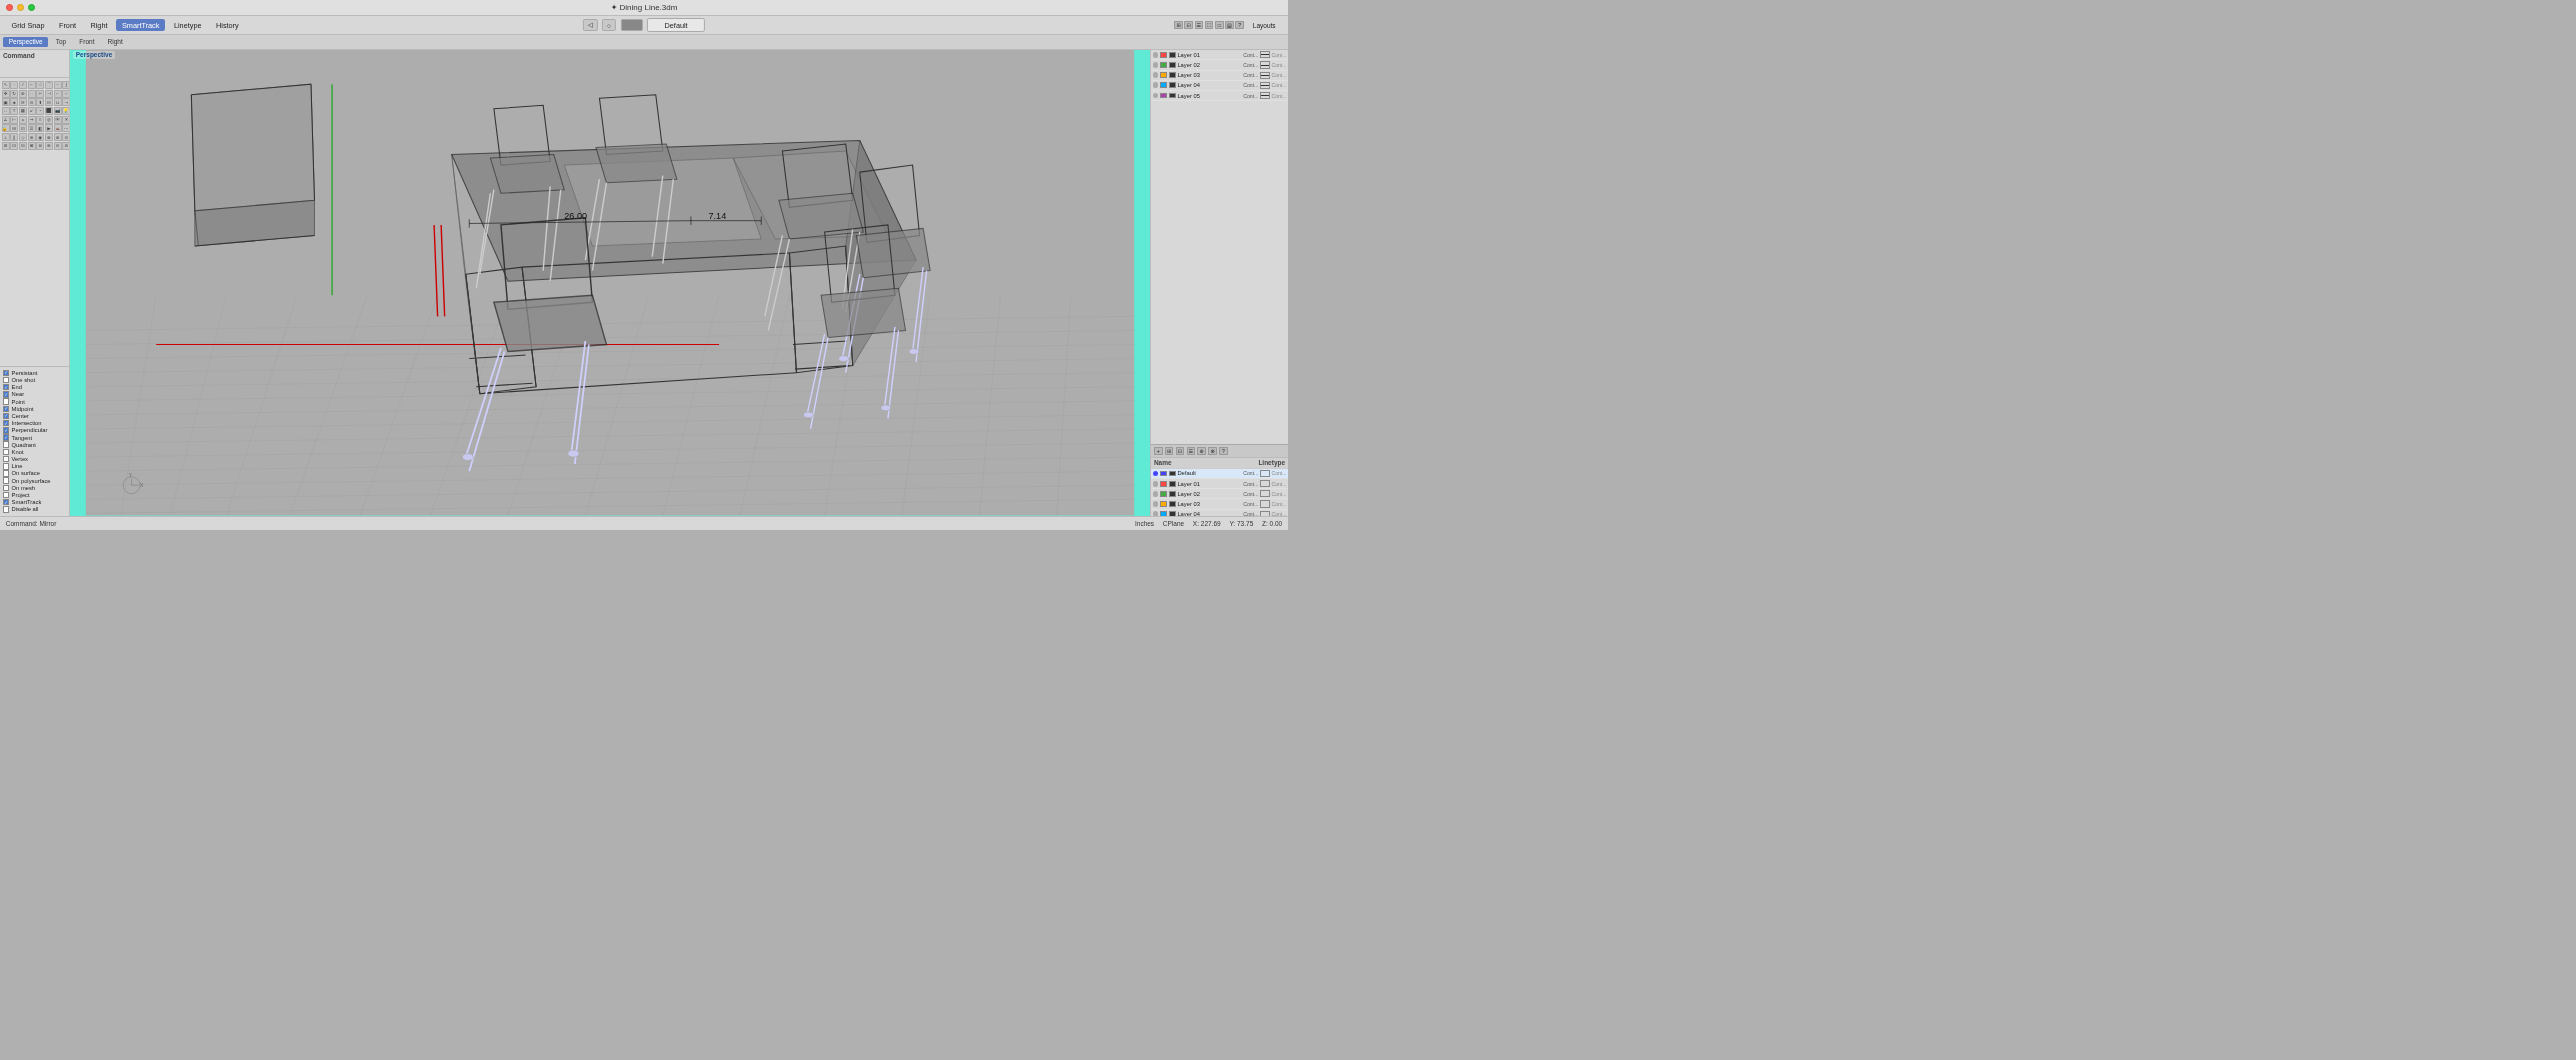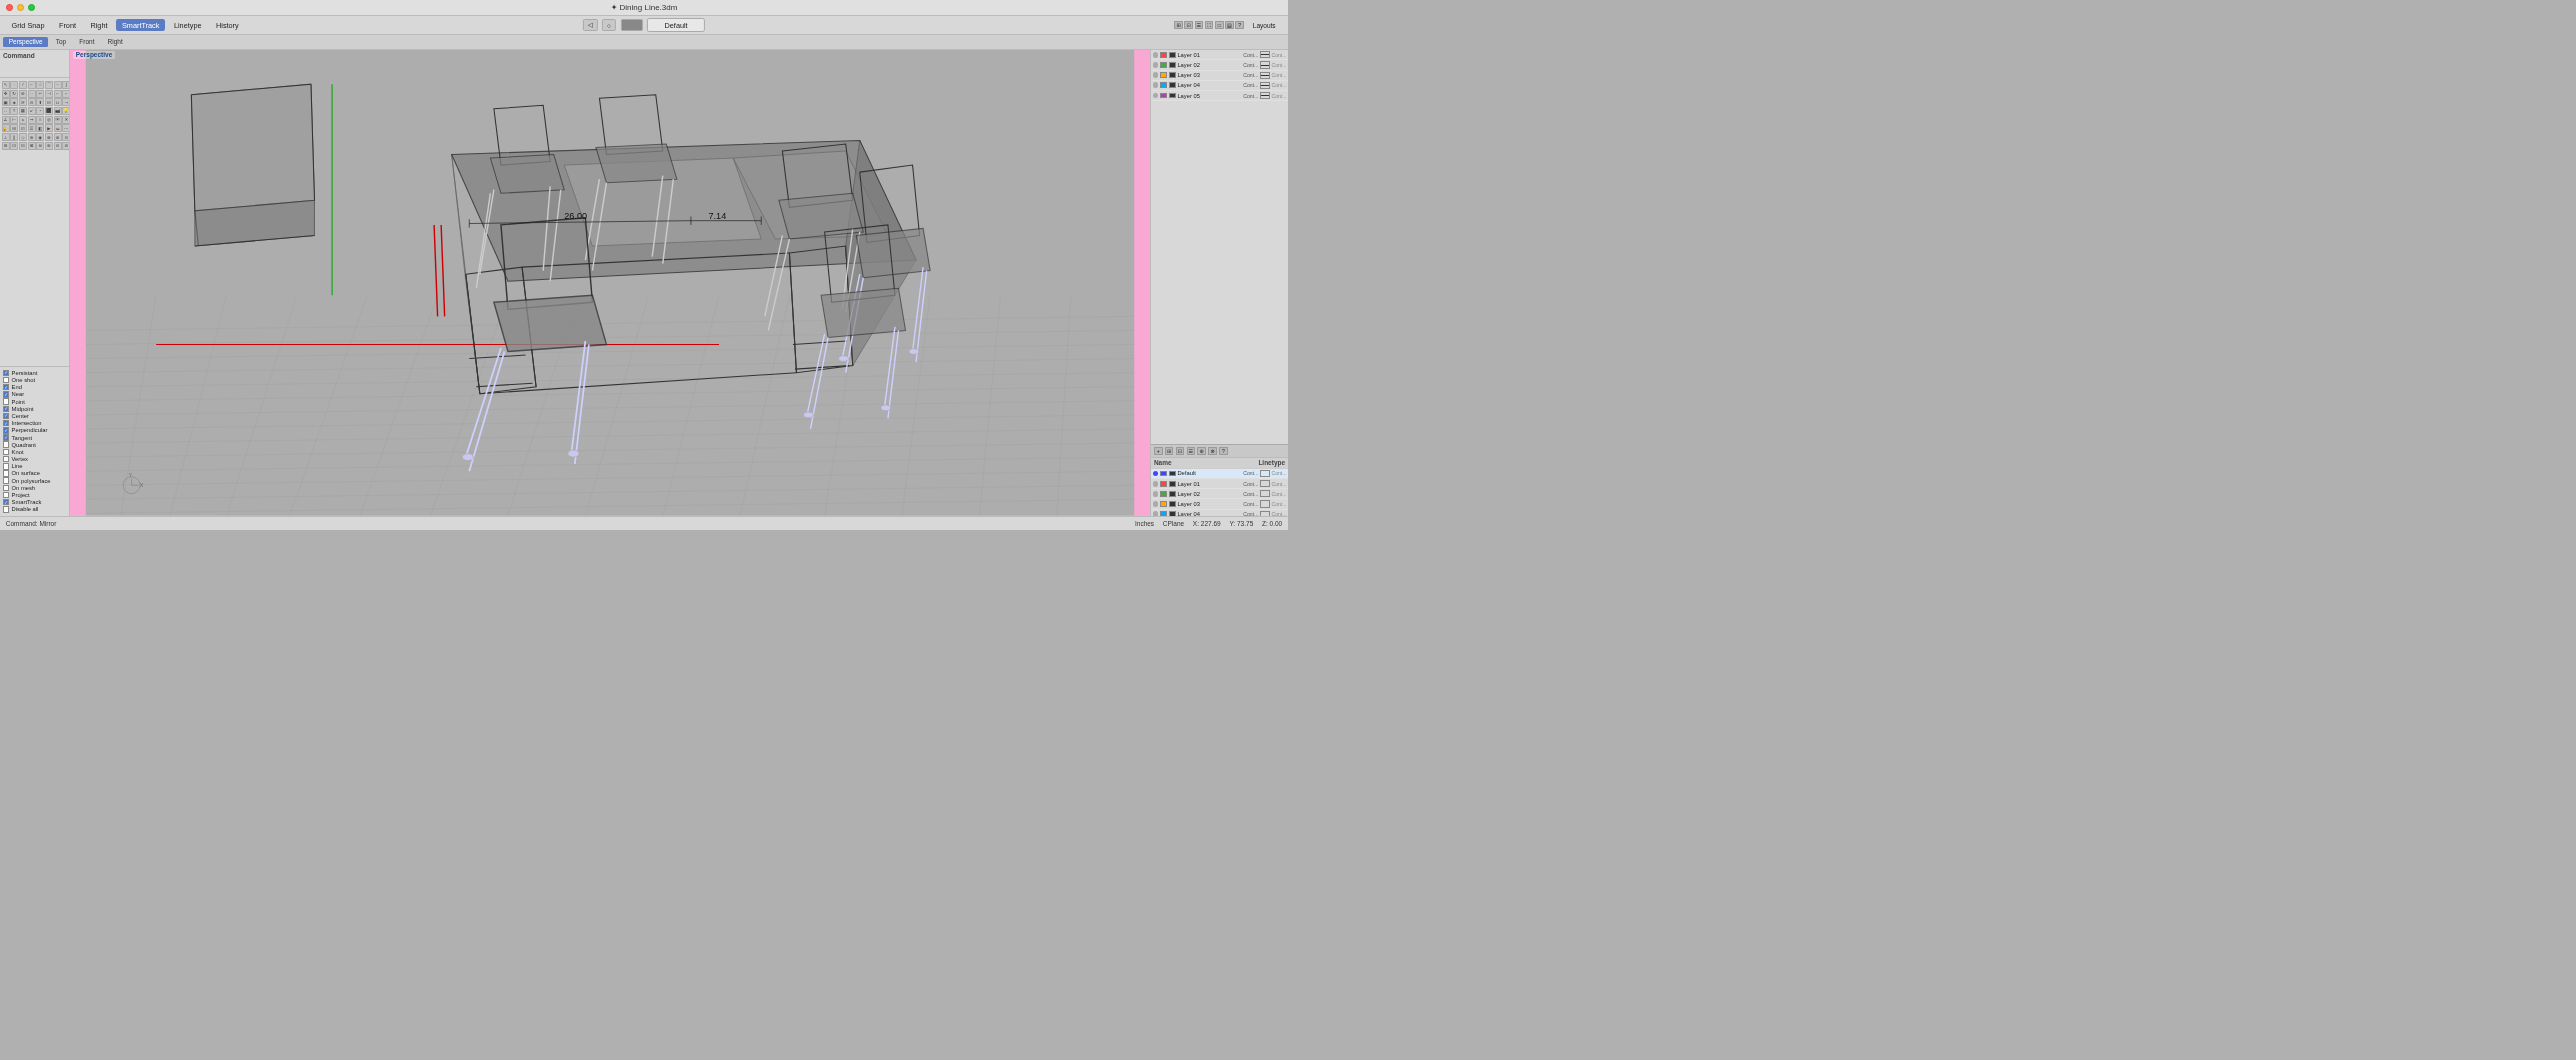--- a/index.html
+++ b/index.html
@@ -168,21 +168,21 @@
       margin-bottom: 1.5px;
     }
 
     
     #viewport {
       position: absolute;
       top: 49px;
       left: 70px;
       right: 138px;
       bottom: 14.5px;
-      background: #f9a8d4;
+      background: #5eead4;
       overflow: hidden;
     }
     #viewport-label {
       position: absolute;
       top: 1.5px;
       left: 2.9px;
       font-size: 6.5px;
       color: #1a4a8a;
       font-weight: bold;
       background: rgba(255,255,255,0.3);

